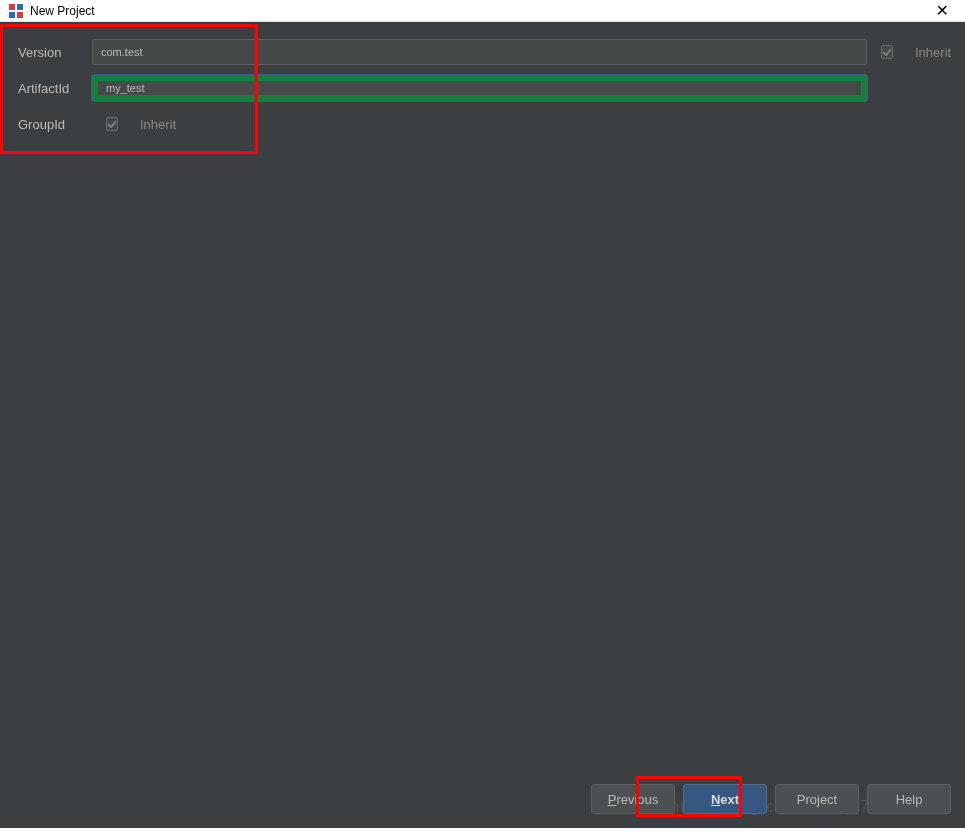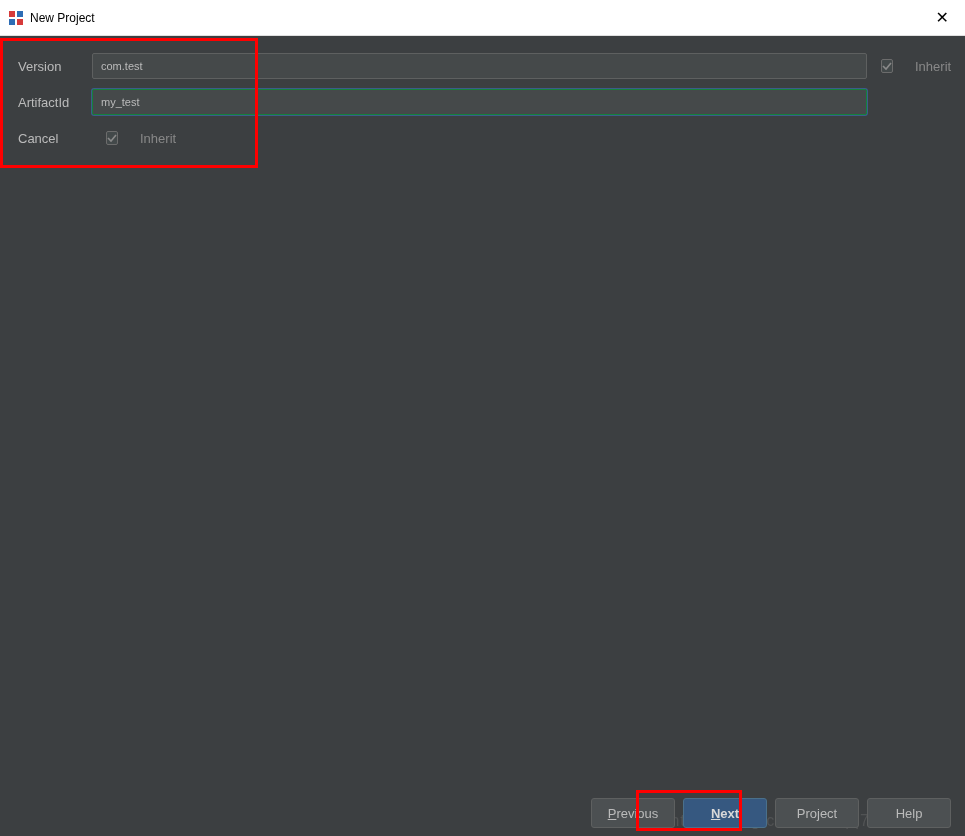--- a/index.html
+++ b/index.html
@@ -7,21 +7,21 @@
       font-family: "Segoe UI", Arial, sans-serif;
       font-size: 13px;
       background: #ffffff;
       width: 965px;
       height: 836px;
       overflow: hidden;
     }
     .titlebar {
       display: flex;
       align-items: center;
-      height: 36px;
+      height: 22px;
       background: #ffffff;
       padding: 0 8px;
       border-bottom: 1px solid #e0e0e0;
     }
     .titlebar .app-icon {
       width: 16px;
       height: 16px;
       margin-right: 6px;
       display: inline-flex;
       align-items: center;
@@ -70,21 +70,21 @@
       height: 26px;
       background: #45494a;
       border: 1px solid #5e6060;
       color: #bbbbbb;
       font-size: 11px;
       padding: 0 8px;
       outline: none;
       border-radius: 2px;
     }
     .row input[type="text"].focused {
-      border: 1px solid #15803d;
+      border: 6px solid #15803d;
       box-shadow: 0 0 0 1px #3b5d8a;
     }
     .inherit-wrap {
       display: flex;
       align-items: center;
       margin-left: 14px;
       width: 70px;
       color: #888888;
       gap: 16px;
     }
@@ -194,21 +194,21 @@
 
     <div class="row">
       <div class="field-label">ArtifactId</div>
       <div class="input-wrap">
         <input type="text" class="focused" value="my_test" style="">
       </div>
       <div class="inherit-spacer"></div>
     </div>
 
     <div class="row">
-      <div class="field-label">Cancel</div>
+      <div class="field-label">GroupId</div>
       <div class="inherit-wrap">
         <span class="cb">
           <svg width="10" height="10" viewBox="0 0 10 10">
               <path d="M1 5 L4 8 L9 2" stroke="#8a8a8a" stroke-width="1.6" fill="none"></path>
             </svg>
         </span>
         <span>Inherit</span>
       </div>
     </div>
 

